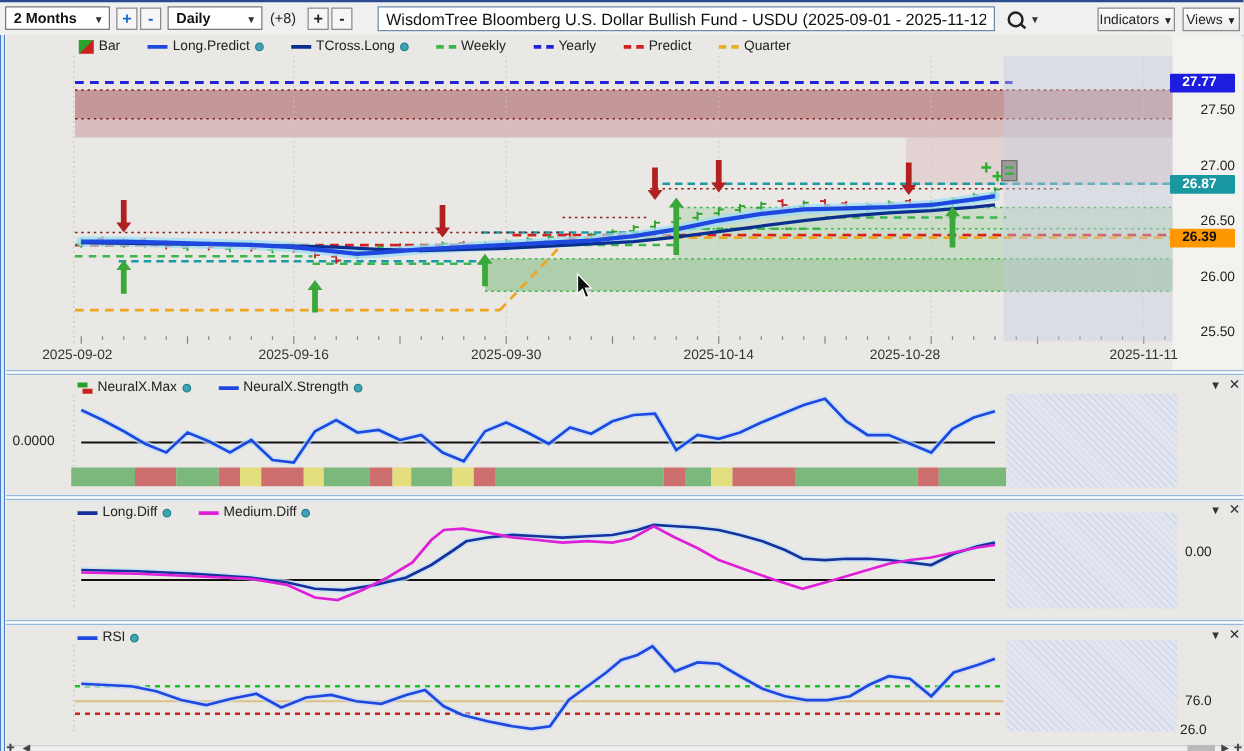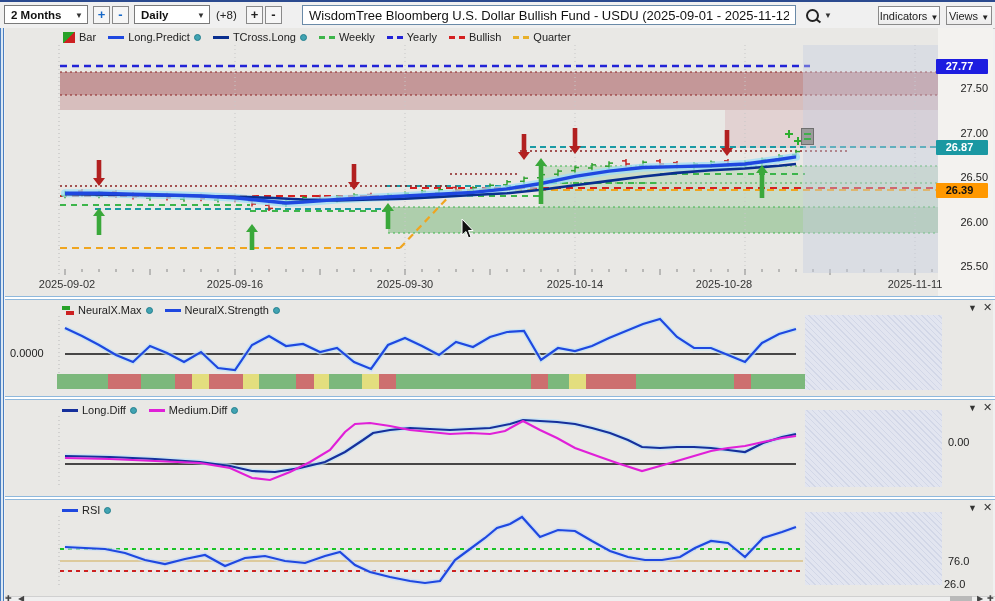--- a/index.html
+++ b/index.html
@@ -20,21 +20,21 @@
   .mag{position:absolute;left:806px;top:7px;width:9px;height:9px;border:2px solid #222;border-radius:50%;}
   .mag:after{content:"";position:absolute;left:8px;top:9px;width:5px;height:2px;background:#222;transform:rotate(40deg);}
   .tb-caret{position:absolute;left:824px;top:9px;font-size:8px;color:#333;}
   .tb-push{position:absolute;top:4px;height:19px;background:linear-gradient(#fefefe,#ececec);border:1px solid #8a8a8a;
            font-size:11px;color:#222;line-height:18px;text-align:center;box-sizing:border-box;cursor:default;}
   .leftstrip{left:0;top:28px;width:5px;height:573px;
      background:linear-gradient(90deg,#4a7ec0 0 1px,#dce8f4 1px 3px,#4a7ec0 3px 4px,#f0f0f0 4px);}
   .plotbg{background:#e9e8e5;}
   .axisbg{background:#f3f2ef;}
   .sep{left:0;width:995px;height:4px;background:#fff;border-top:1px solid #8fb8dc;border-bottom:1px solid #8fb8dc;box-sizing:border-box;}
-  .legend{display:flex;align-items:center;gap:12px;height:14px;font-size:11px;color:#222;}
+  .legend{display:flex;align-items:center;gap:22px;height:14px;font-size:11px;color:#222;}
   .litem{display:flex;align-items:center;gap:4px;cursor:default;}
   .sw-line{width:16px;height:3px;}
   .sw-dash{width:16px;height:0;border-top:3px dashed;}
   .sw-bar{width:12px;height:11px;background:linear-gradient(135deg,#28a228 48%,#cc2020 52%);}
   .sw-mini{width:12px;height:9px;background:
       linear-gradient(#28a228 0 4px,transparent 4px) left top/8px 4px no-repeat,
       linear-gradient(#cc2020 0 4px,transparent 4px) right bottom/8px 4px no-repeat;}
   .idot{width:7px;height:7px;border-radius:50%;background:#41a3b2;border:1px solid #23808e;box-sizing:border-box;}
   .ylab{position:absolute;font-size:11px;color:#222;width:46px;text-align:right;}
   .badge{position:absolute;left:936px;width:52px;height:15px;font-size:11px;font-weight:bold;
@@ -398,21 +398,21 @@
       <span class="litem">
         <span class="sw-dash" style="border-top-color: rgb(61, 181, 74);"></span>
         <span>Weekly</span>
       </span>
       <span class="litem">
         <span class="sw-dash" style="border-top-color: rgb(35, 35, 214);"></span>
         <span>Yearly</span>
       </span>
       <span class="litem">
         <span class="sw-dash" style="border-top-color: rgb(212, 32, 32);"></span>
-        <span>Bullish</span>
+        <span>Predict</span>
       </span>
       <span class="litem">
         <span class="sw-dash" style="border-top-color: rgb(232, 176, 42);"></span>
         <span>Quarter</span>
       </span>
     </div>
   <div class="abs legend" style="left:62px;top:403px;" id="legend-p2">
       <span class="litem">
         <span class="sw-line" style="background: rgb(22, 48, 156);"></span>
         <span>Long.Diff</span>
@@ -447,21 +447,21 @@
   <div id="overlay-labels">
       <div class="ylab" style="left:992px;top:38px;font-family:Liberation Serif, serif;">28.00</div>
       <div class="ylab" style="left:942px;top:82.4px;">27.50</div>
       <div class="ylab" style="left:942px;top:126.80000000000001px;">27.00</div>
       <div class="ylab" style="left:942px;top:171.2px;">26.50</div>
       <div class="ylab" style="left:942px;top:215.6px;">26.00</div>
       <div class="ylab" style="left:942px;top:260px;">25.50</div>
       <div class="badge" style="top:58.5px;background:#1d1de0;color:#ffffff;">27.77</div>
       <div class="badge" style="top:139.5px;background:#1a98a2;color:#ffffff;">26.87</div>
       <div class="badge" style="top:182.5px;background:#ff9800;color:#111111;">26.39</div>
-      <div class="xlab" style="left:27px;">2025-09-02</div>
+      <div class="xlab" style="left:10px;text-align:right;">2025-09-02</div>
       <div class="xlab" style="left:195px;">2025-09-16</div>
       <div class="xlab" style="left:365px;">2025-09-30</div>
       <div class="xlab" style="left:535px;">2025-10-14</div>
       <div class="xlab" style="left:684px;">2025-10-28</div>
       <div class="xlab" style="left:875px;">2025-11-11</div>
       <div class="pctl" style="left:968px;top:303px;">▼</div>
       <div class="pctlx" style="left:983px;top:301px;">✕</div>
       <div class="pctl" style="left:968px;top:403px;">▼</div>
       <div class="pctlx" style="left:983px;top:401px;">✕</div>
       <div class="pctl" style="left:968px;top:503px;">▼</div>

